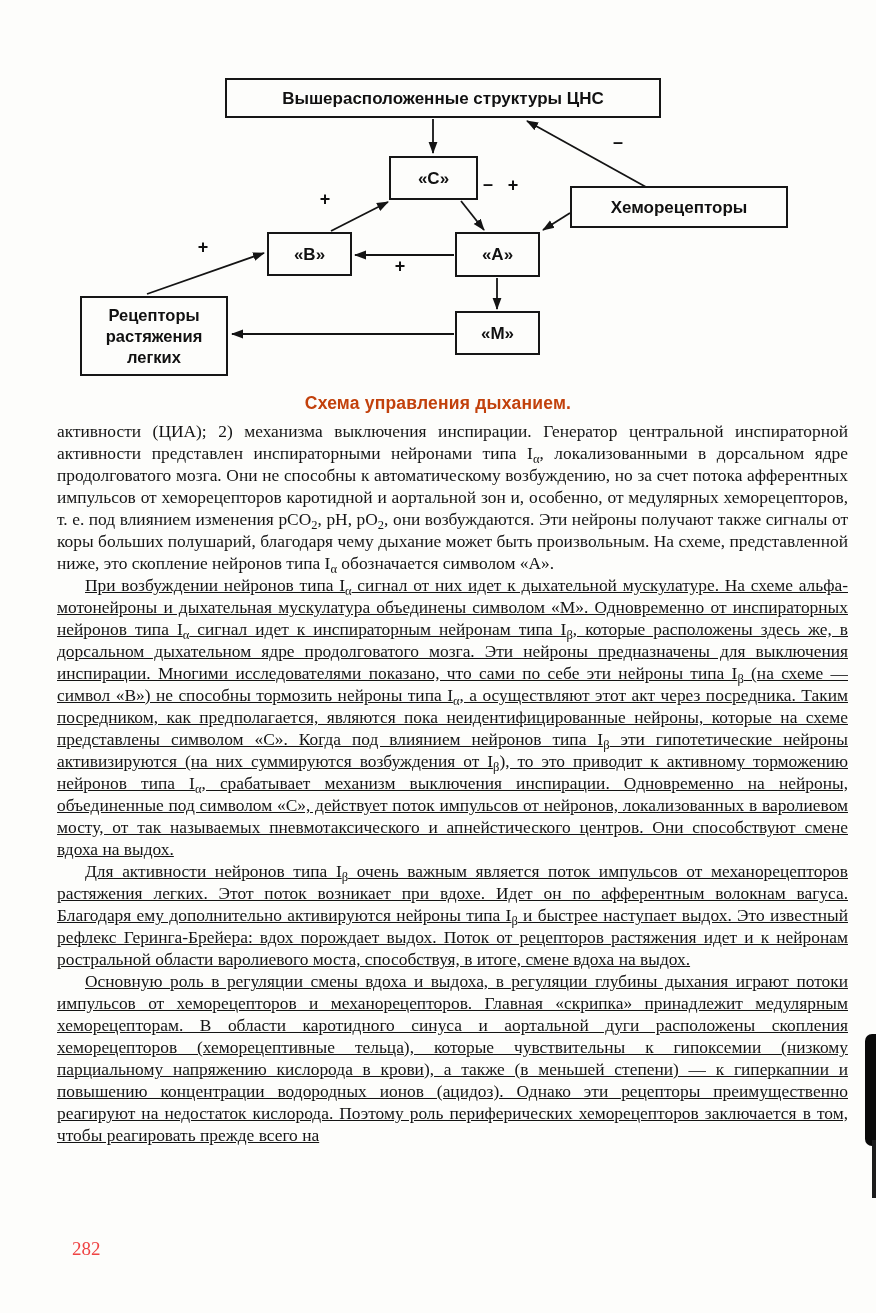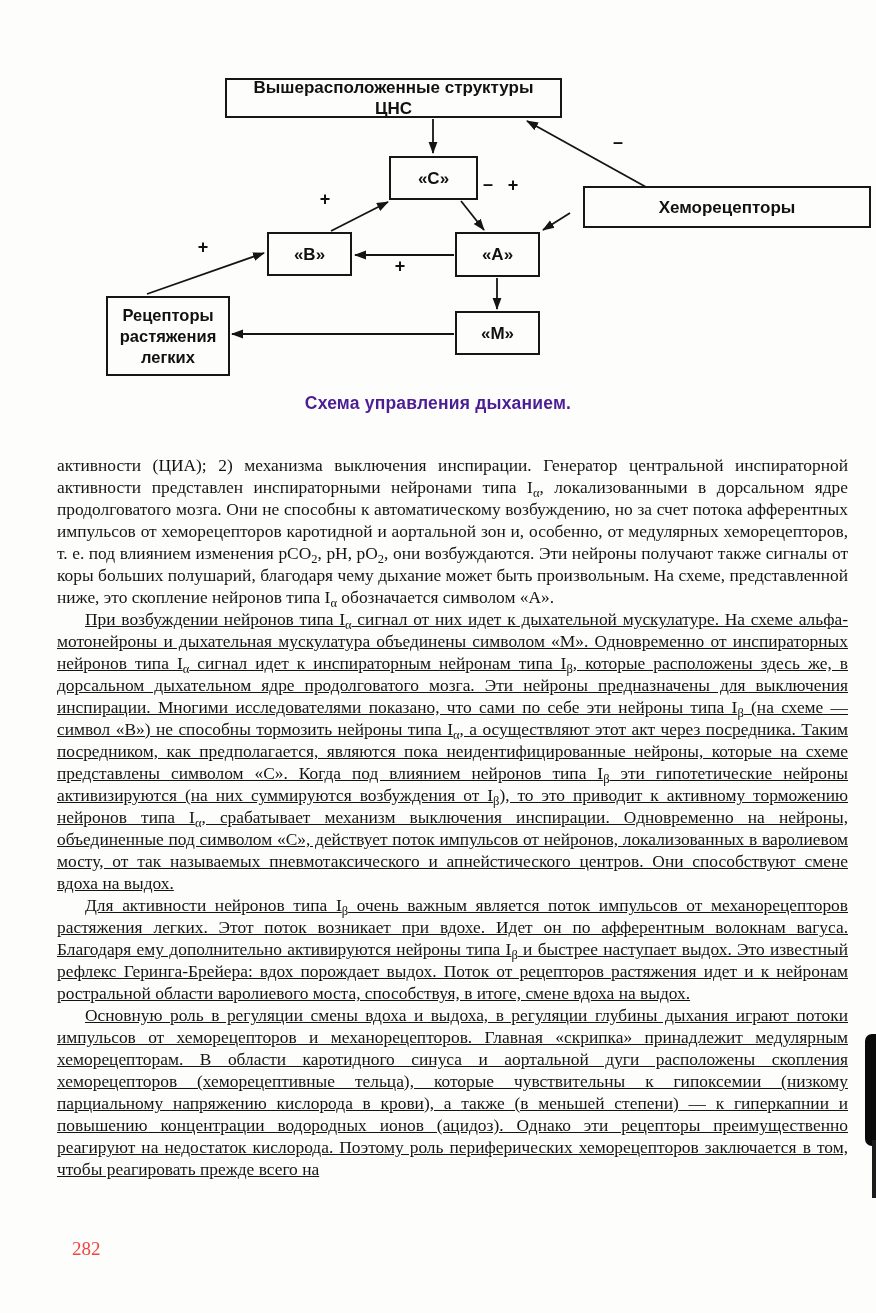--- a/index.html
+++ b/index.html
@@ -17,24 +17,24 @@
     font-size:17px; line-height:21px; color:#111; padding:2px 6px;
   }
   .sign {
     position:absolute; transform:translate(-50%,-50%);
     font-family:"Liberation Sans", sans-serif; font-weight:bold;
     font-size:18px; color:#111;
   }
   .caption {
     position:absolute; top:393px; left:0; width:876px; text-align:center;
     font-family:"Liberation Sans", sans-serif; font-weight:bold;
-    font-size:17.5px; letter-spacing:0.2px; color:#4c1d95;
+    font-size:17.5px; letter-spacing:0.2px; color:#c2410c;
   }
   .body-text {
-    position:absolute; top:454px; left:57px; width:791px;
+    position:absolute; top:420px; left:57px; width:791px;
     font-size:17.4px; line-height:22px; text-align:justify; color:#141414;
   }
   .body-text p { margin:0; }
   .body-text p.indent { text-indent:28px;text-decoration:underline; }
   sub { font-size:0.72em; line-height:0; }
   .page-num {
     position:absolute; left:72px; top:1238px;
     font-size:19px; color:#ef4444;
   }
   .scan-artifact {
@@ -61,45 +61,45 @@
     <line x1="646" y1="187" x2="527" y2="121" stroke="#141414" stroke-width="1.8" marker-end="url(#ah)"></line>
     <line x1="331" y1="231" x2="388" y2="202" stroke="#141414" stroke-width="1.8" marker-end="url(#ah)"></line>
     <line x1="461" y1="201" x2="484" y2="230" stroke="#141414" stroke-width="1.8" marker-end="url(#ah)"></line>
     <line x1="570" y1="213" x2="543" y2="230" stroke="#141414" stroke-width="1.8" marker-end="url(#ah)"></line>
     <line x1="454" y1="255" x2="355" y2="255" stroke="#141414" stroke-width="1.8" marker-end="url(#ah)"></line>
     <line x1="497" y1="278" x2="497" y2="309" stroke="#141414" stroke-width="1.8" marker-end="url(#ah)"></line>
     <line x1="454" y1="334" x2="232" y2="334" stroke="#141414" stroke-width="1.8" marker-end="url(#ah)"></line>
     <line x1="147" y1="294" x2="264" y2="253" stroke="#141414" stroke-width="1.8" marker-end="url(#ah)"></line>
   </svg>
 
-  <div class="box" style="left:225px; top:78px; width:337px; height:40px;">
+  <div class="box" style="left:225px; top:78px; width:436px; height:40px;">
     <span>Вышерасположенные структуры ЦНС</span>
   </div>
 
   <div class="box" style="left:389px; top:156px; width:89px; height:44px;">
     <span>«С»</span>
   </div>
 
-  <div class="box" style="left:570px; top:186px; width:288px; height:42px;margin-left:13px;">
+  <div class="box" style="left:570px; top:186px; width:218px; height:42px;">
     <span>Хеморецепторы</span>
   </div>
 
   <div class="box" style="left:267px; top:232px; width:85px; height:44px;">
     <span>«В»</span>
   </div>
 
   <div class="box" style="left:455px; top:232px; width:85px; height:45px;">
     <span>«А»</span>
   </div>
 
   <div class="box" style="left:455px; top:311px; width:85px; height:44px;">
     <span>«М»</span>
   </div>
 
-  <div class="box" style="left:80px; top:296px; width:124px; height:80px; font-size:16.5px;margin-left:26px;">
+  <div class="box" style="left:80px; top:296px; width:148px; height:80px; font-size:16.5px;">
     <span>Рецепторы растяжения легких</span>
   </div>
 
   <div class="sign" style="left:618px; top:142px;">–</div>
   <div class="sign" style="left:325px; top:199px;">+</div>
   <div class="sign" style="left:488px; top:184px;">–</div>
   <div class="sign" style="left:513px; top:185px;">+</div>
   <div class="sign" style="left:400px; top:266px;">+</div>
   <div class="sign" style="left:203px; top:247px;">+</div>
 

